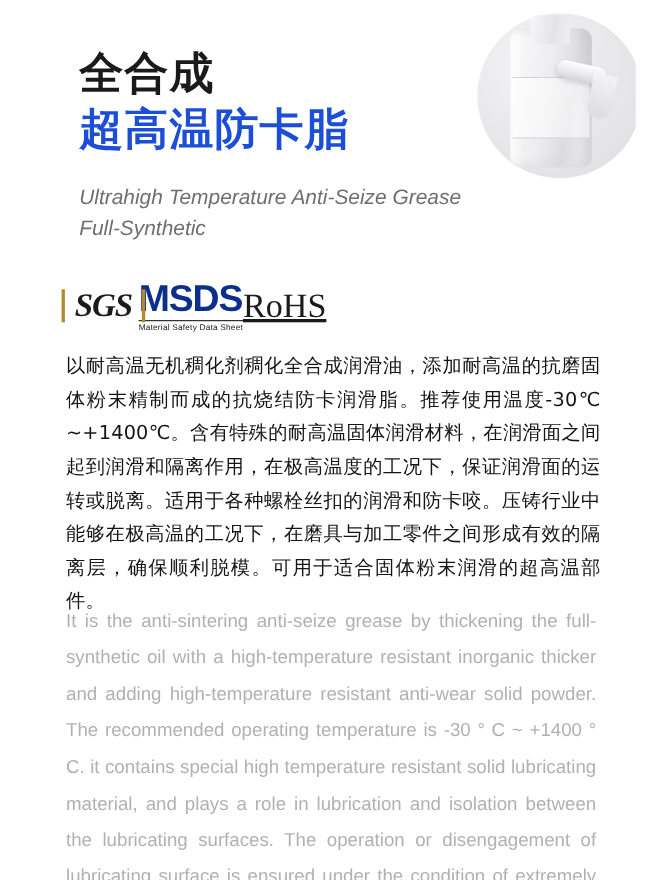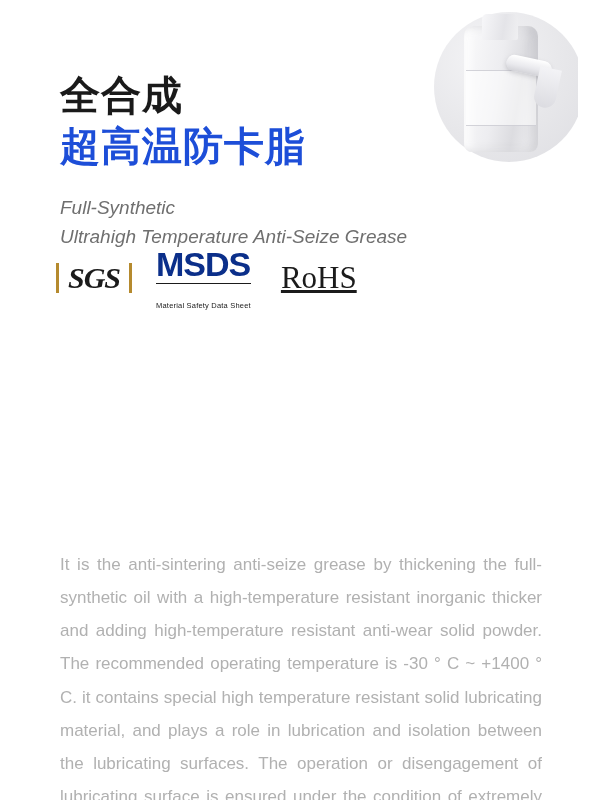--- a/index.html
+++ b/index.html
@@ -88,24 +88,23 @@
     width: 70px;
     height: 54px;
     background: rgba(255,255,255,0.55);
     border-top: 1px solid rgba(200,200,208,0.8);
     border-bottom: 1px solid rgba(200,200,208,0.8);
   }
 
   
   .title-block {
     position: absolute;
-    left: 60px;
+    left: 72px;
     top: 44px;
     width: 400px;
-    margin-top: 28px;
   }
   .title-cn-1 {
     font-family: "DejaVu Sans", "Liberation Sans", sans-serif;
     font-size: 40px;
     font-weight: bold;
     color: #1a1a1a;
     letter-spacing: 1px;
     line-height: 1.15;
     margin: 0;
   }
@@ -132,21 +131,20 @@
 
   
   .certs {
     position: absolute;
     left: 62px;
     top: 252px;
     width: 480px;
     height: 52px;
     display: flex;
     align-items: center;
-    gap: 30px;
   }
   .cert-sgs {
     position: relative;
     display: inline-block;
     font-family: "Liberation Serif", serif;
     font-size: 30px;
     font-weight: bold;
     font-style: italic;
     color: #1b1b1b;
     letter-spacing: -1px;
@@ -174,21 +172,21 @@
     color: #0b2f8a;
     letter-spacing: -1px;
   }
   .cert-msds .msds-sub {
     margin-top: 2px;
     font-family: "Liberation Sans", sans-serif;
     font-size: 7.5px;
     color: #1b1b1b;
     letter-spacing: 0.2px;
     border-top: 1px solid #1b1b1b;
-    padding-top: 18px;
+    padding-top: 2px;
   }
 
   .cert-rohs {
     font-family: "Liberation Serif", serif;
     font-size: 31px;
     color: #1b1b1b;
     letter-spacing: 0px;
     text-decoration: underline;
   }
 
@@ -229,37 +227,38 @@
     <div class="cart-neck"></div>
     <div class="cart-label"></div>
     <div class="cart-nozzle"></div>
     <div class="cart-nozzle-tip"></div>
   </div>
 
   <div class="title-block">
     <h1 class="title-cn-1">全合成</h1>
     <h1 class="title-cn-2">超高温防卡脂</h1>
     <div class="subtitle-en">
+      <div>Ultrahigh Temperature Anti-Seize Grease</div>
       <div>Full-Synthetic</div>
-      <div>Ultrahigh Temperature Anti-Seize Grease</div>
     </div>
   </div>
 
   <div class="certs">
     <div class="cert-sgs">
       <span class="bar-left"></span>
       <span>SGS</span>
       <span class="bar-right"></span>
     </div>
 
     <div class="cert-msds">
       <div class="msds-main">MSDS</div>
       <div class="msds-sub">Material Safety Data Sheet</div>
     </div>
 
     <div class="cert-rohs">
       <span>RoHS</span>
     </div>
   </div>
 
+  <div class="body-cn">以耐高温无机稠化剂稠化全合成润滑油，添加耐高温的抗磨固体粉末精制而成的抗烧结防卡润滑脂。推荐使用温度-30℃ ~+1400℃。含有特殊的耐高温固体润滑材料，在润滑面之间起到润滑和隔离作用，在极高温度的工况下，保证润滑面的运转或脱离。适用于各种螺栓丝扣的润滑和防卡咬。压铸行业中能够在极高温的工况下，在磨具与加工零件之间形成有效的隔离层，确保顺利脱模。可用于适合固体粉末润滑的超高温部件。</div>
   <div class="body-en">It is the anti-sintering anti-seize grease by thickening the full-synthetic oil with a high-temperature resistant inorganic thicker and adding high-temperature resistant anti-wear solid powder. The recommended operating temperature is -30 ° C ~ +1400 ° C. it contains special high temperature resistant solid lubricating material, and plays a role in lubrication and isolation between the lubricating surfaces. The operation or disengagement of lubricating surface is ensured under the condition of extremely high temperature. It is suitable for lubrication and anti-seize of various bolt and thread. In die casting industry, an effective isolation layer can be formed between grinding tools and machined parts at very high temperature to ensure smooth demoulding. It can be used for ultra-high temperature parts suitable for solid powder lubrication.</div>
 
 </div>
 
 </body></html>

